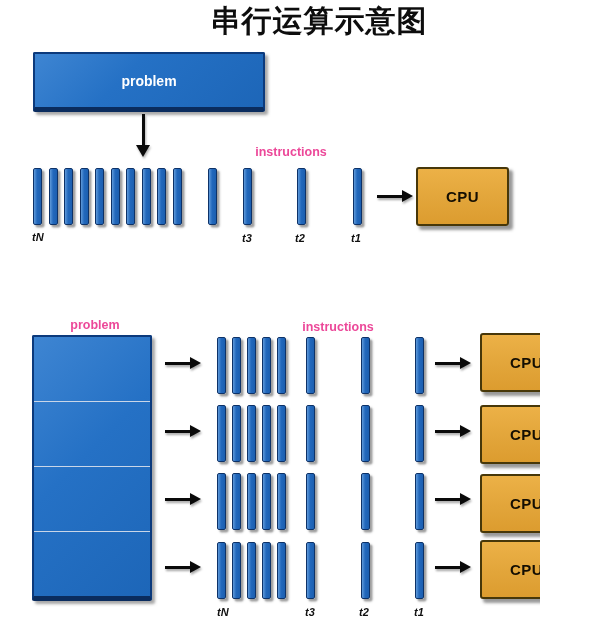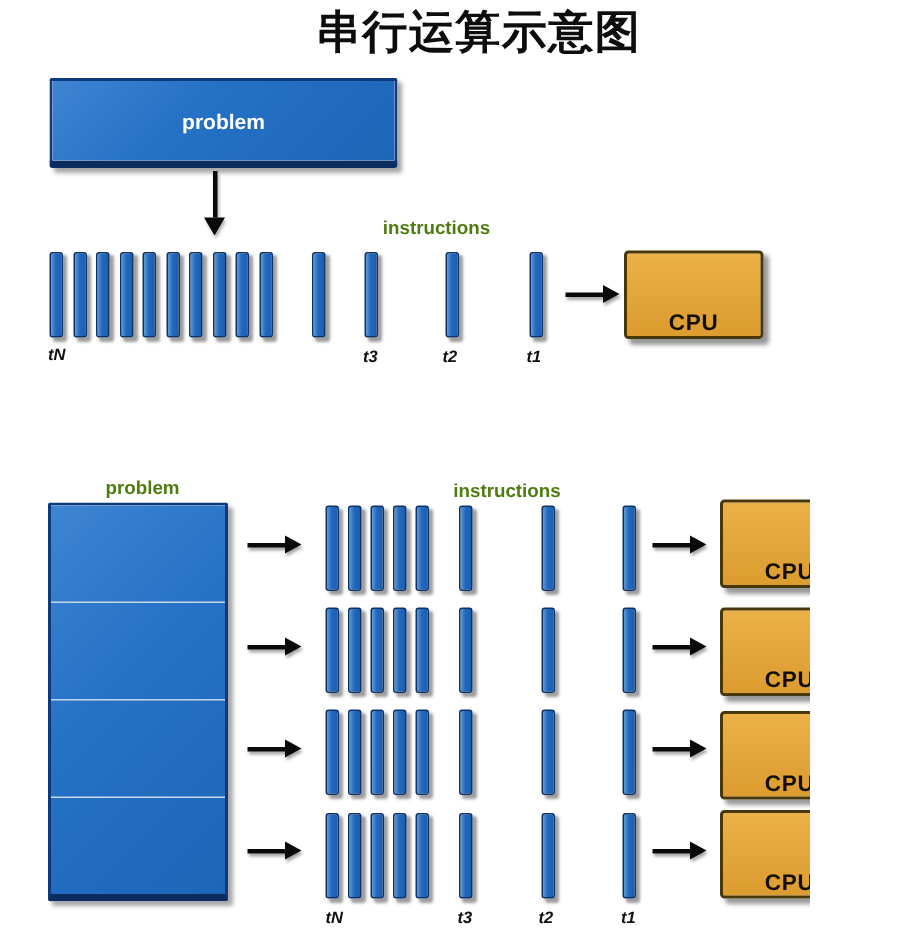--- a/index.html
+++ b/index.html
@@ -7,21 +7,21 @@
     position:relative;width:540px;height:623px;background:#fff;overflow:hidden;
     font-family:"Liberation Sans","DejaVu Sans",sans-serif;color:#111;
   }
   .big-title{
     position:absolute;transform:translateX(-50%);
     font-size:30px;font-weight:bold;color:#0d0d0d;white-space:nowrap;letter-spacing:1px;
     font-family:"DejaVu Sans","Liberation Sans",sans-serif;
   }
   .lbl{
     position:absolute;transform:translateX(-50%);
-    font-size:12.5px;font-weight:bold;color:#4d7c0f;white-space:nowrap;
+    font-size:12.5px;font-weight:bold;color:#ec4899;white-space:nowrap;
   }
   .t-label{
     position:absolute;font-size:11px;font-weight:bold;font-style:italic;color:#101010;white-space:nowrap;
   }
   .pbox{
     position:absolute;box-sizing:border-box;border-radius:2px;
     background:linear-gradient(135deg,#3e85d2 0%,#2571c5 40%,#1d66b8 100%);
     border:2px solid #0c3a7c;border-bottom:5px solid #0a2c5e;
     box-shadow:3px 3px 3px rgba(80,80,80,0.5);
     display:flex;align-items:center;justify-content:center;
@@ -44,21 +44,21 @@
     background:linear-gradient(90deg,#5f9ada 0%,#2268bc 45%,#1c5fb0 100%);
     border:1px solid #0d3268;
     box-shadow:2.5px 2.5px 2px rgba(60,60,60,0.5);
   }
   .bar.abs{position:absolute;}
   .cpu{
     position:absolute;width:93px;height:59px;box-sizing:border-box;border-radius:3px;
     background:linear-gradient(180deg,#ecb147 0%,#e2a53a 55%,#dc9c2f 100%);
     border:2px solid #473709;
     box-shadow:3.5px 3.5px 3px rgba(70,70,70,0.55);
-    display:flex;align-items:flex-end;justify-content:center;
+    display:flex;align-items:center;justify-content:center;
     font-weight:bold;font-size:15px;color:#140e02;letter-spacing:.5px;
   }
   .h-arrow{
     position:absolute;display:flex;align-items:center;
     filter:drop-shadow(1.5px 2px 1px rgba(0,0,0,0.35));
   }
   .h-arrow .shaft{width:25px;height:3px;background:#0a0a0a;}
   .h-arrow .head{width:0;height:0;border-left:11px solid #0a0a0a;border-top:6.5px solid transparent;border-bottom:6.5px solid transparent;}
   .v-arrow{
     position:absolute;display:flex;flex-direction:column;align-items:center;

